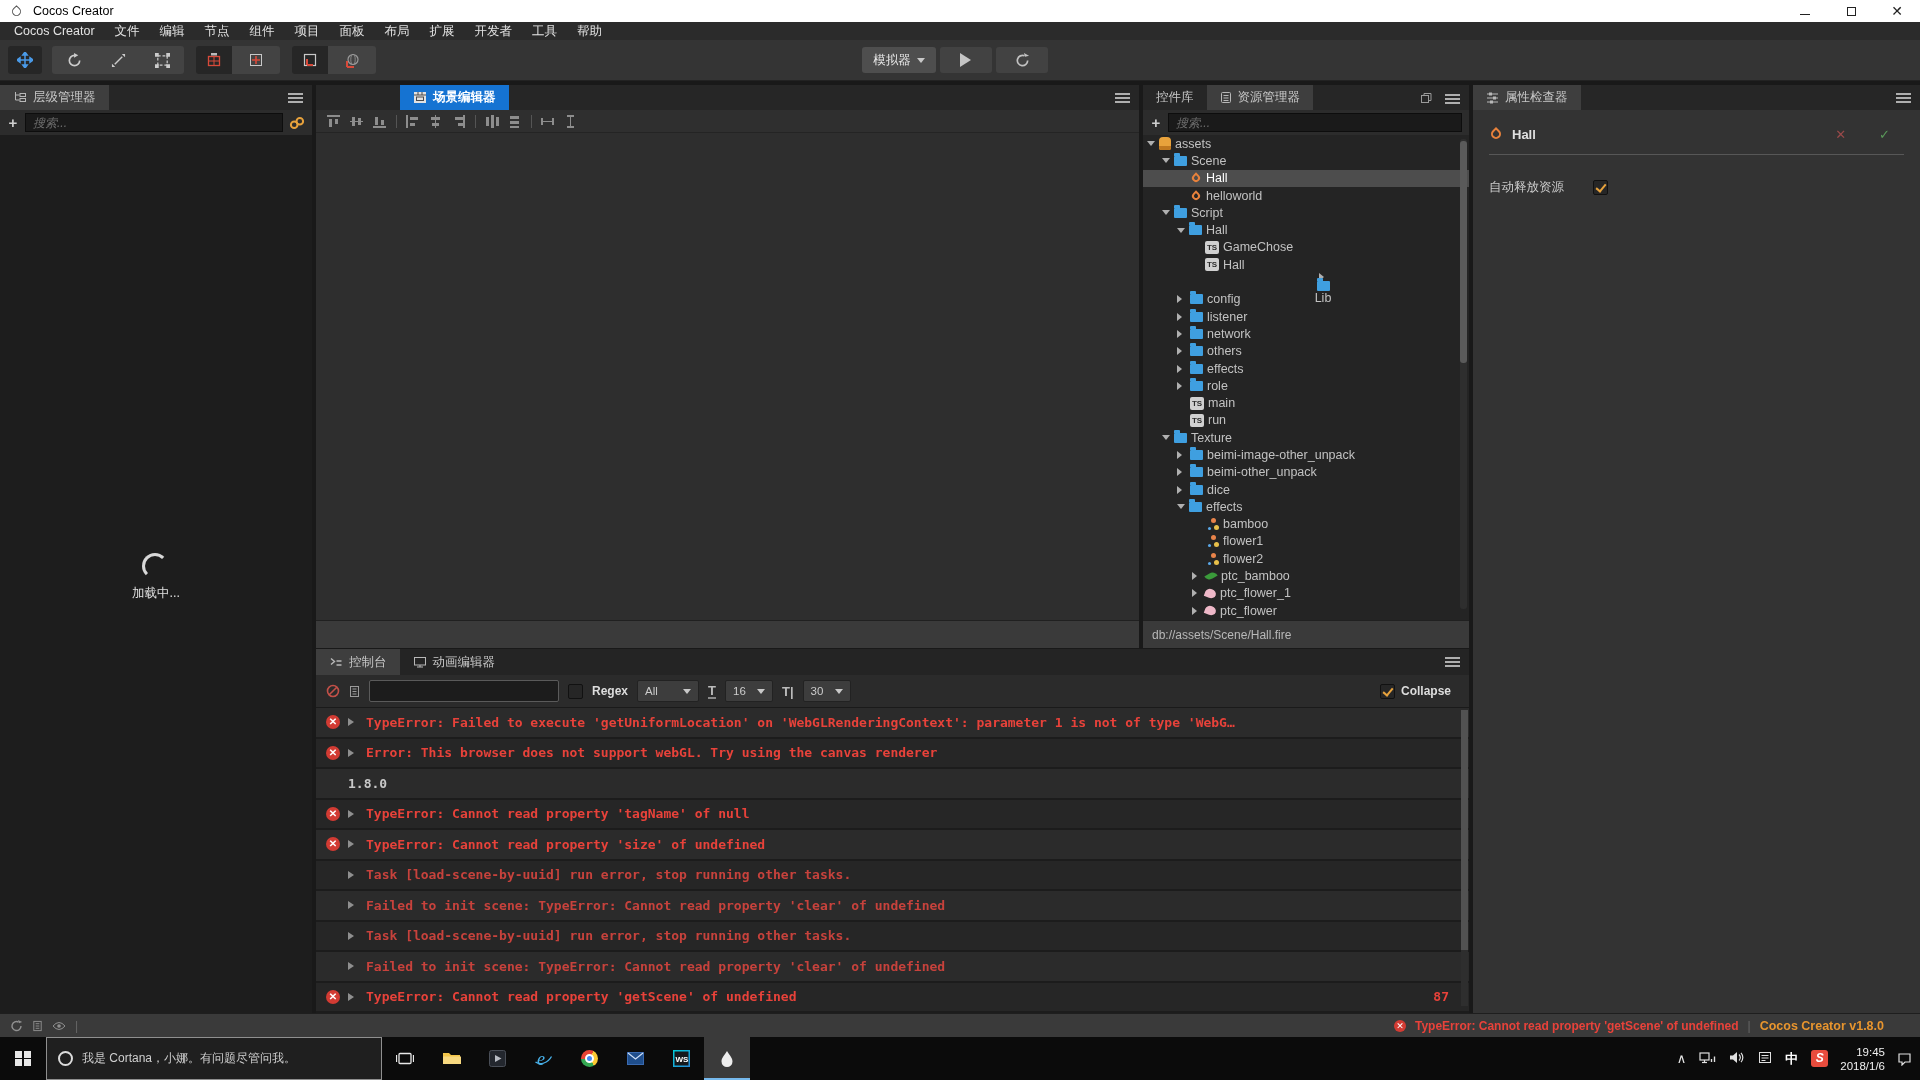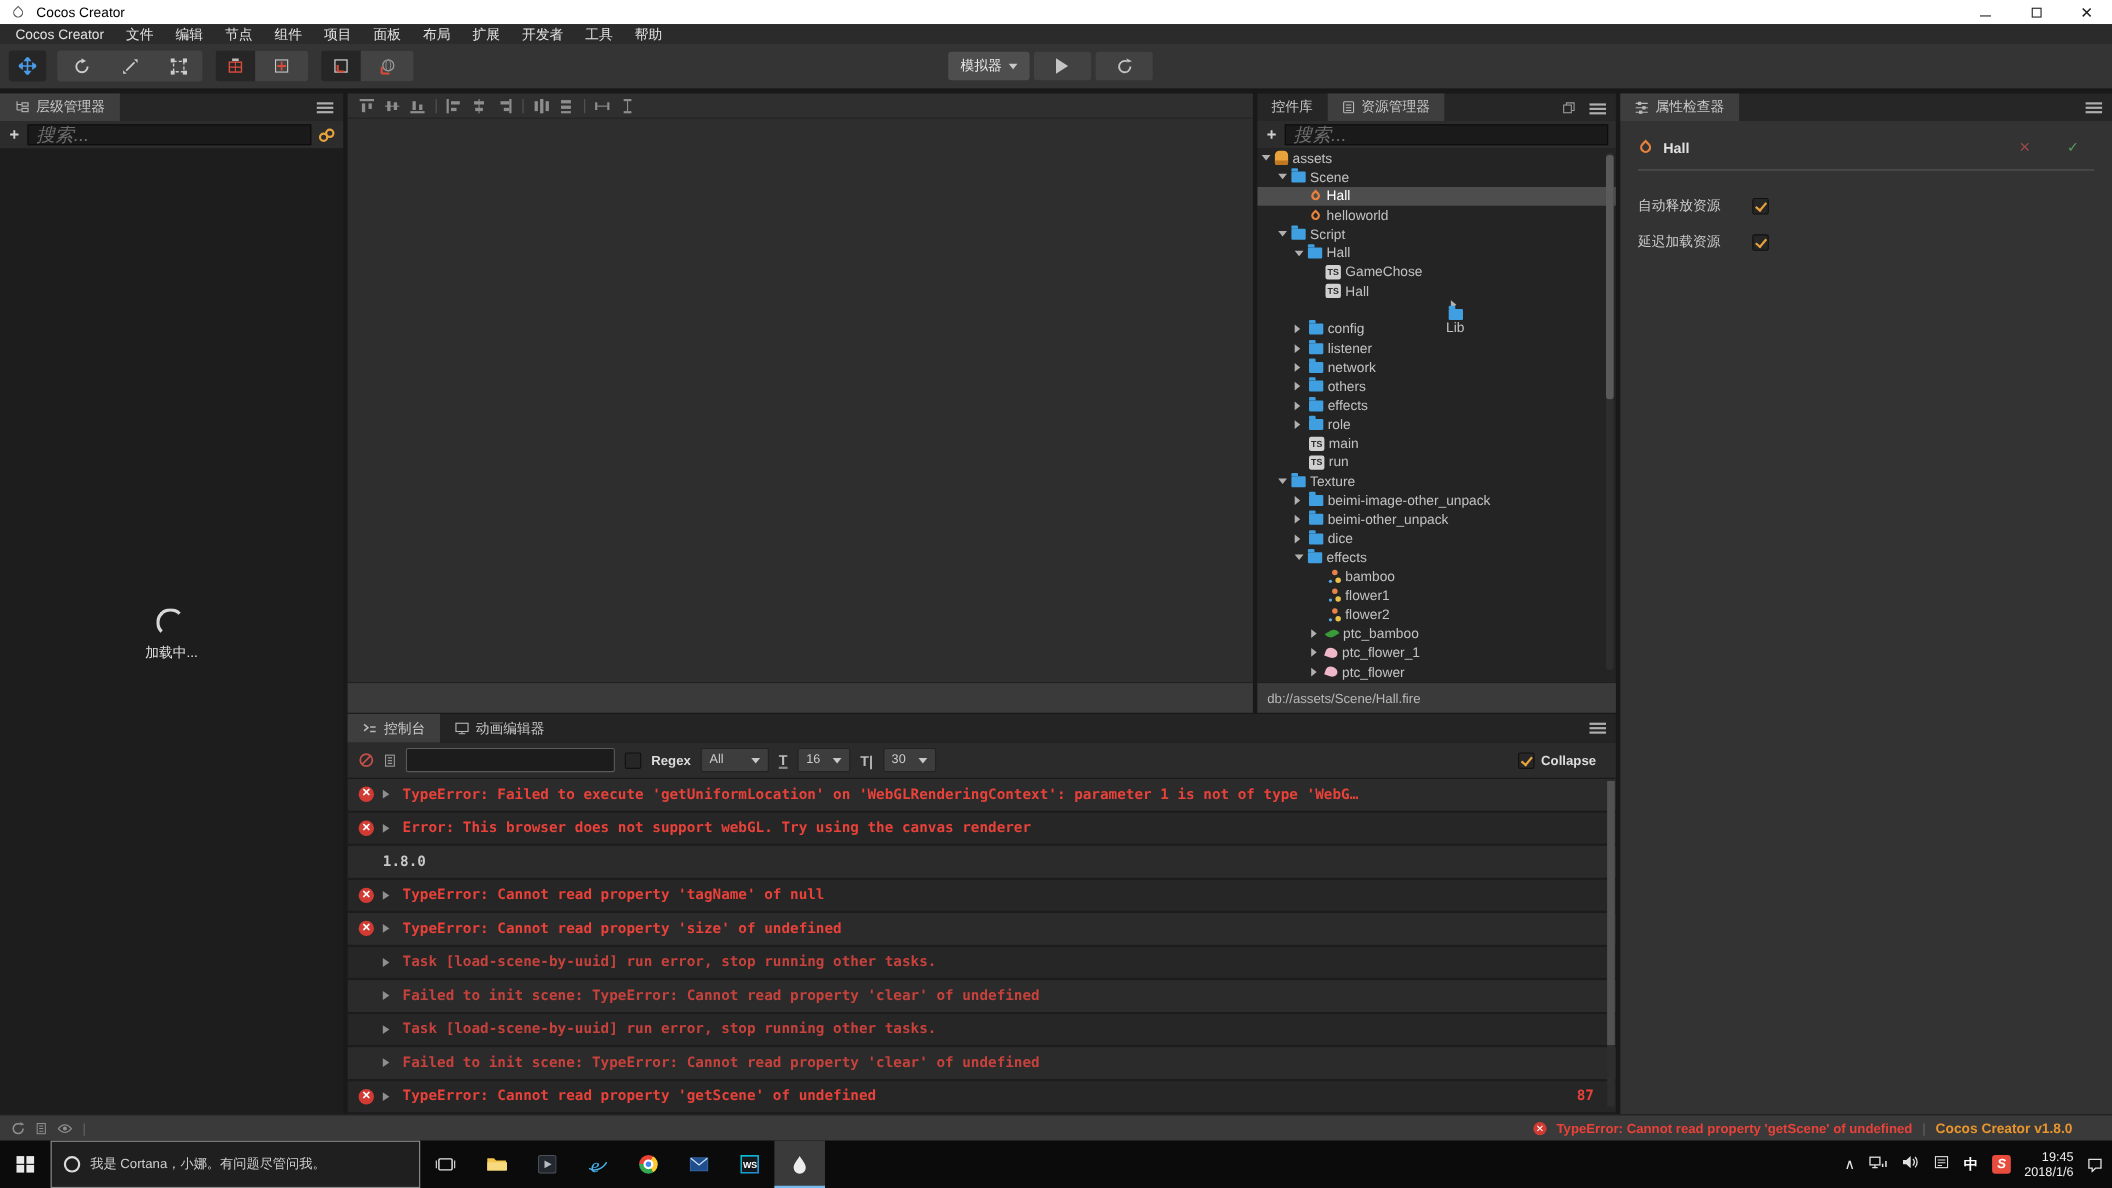--- a/index.html
+++ b/index.html
@@ -60,21 +60,21 @@
   .tab.active { background:#3e3e3e; }
   .tab-blue { background:#1573d2; color:#fff; font-weight:bold; margin-left:84px; }
   .hamb { position:relative; width:15px; height:11px; }
   .hamb::before { content:""; position:absolute; left:0; top:1px; width:15px; height:2px;
     background:#aeaeae; box-shadow:0 4px 0 #aeaeae, 0 8px 0 #aeaeae; }
   .bar-right { position:absolute; right:9px; top:7px; display:flex; gap:12px; align-items:center; }
   .searchrow { height:25px; background:#2c2c2c; display:flex; align-items:center; gap:6px;
     padding:0 7px; flex:none; }
   .plus { color:#cfcfcf; font-size:15px; font-weight:bold; width:12px; text-align:center; }
   input.search { flex:1; min-width:0; height:19px; background:#1a1a1a; border:1px solid #0d0d0d;
-    color:#bbb; font-size:17px; padding:0 7px; outline:none; }
+    color:#bbb; font-size:12px; padding:0 7px; outline:none; }
   input::placeholder { color:#6c6c6c; font-style:italic; }
 
   
   .hier { width:312px; flex:none; }
   .hier-body { flex:1; background:#1d1d1d; position:relative; }
   .spin { position:absolute; left:calc(50% - 14px); top:418px; width:26px; height:26px;
     border:3px solid transparent; border-left-color:#d8d8d8; border-top-color:#d8d8d8; border-radius:50%; }
   .loading-text { position:absolute; top:450px; width:100%; text-align:center; color:#e0e0e0; font-size:12.5px; }
 
   
@@ -335,20 +335,37 @@
       <div class="hier-body">
         <div class="spin"></div>
         <div class="loading-text">加载中...</div>
       </div>
     </div>
 
     <div class="centercol">
       <div class="toprow">
 
         <div class="panel scenepanel">
+          <div class="tabbar">
+            <div class="tab tab-blue">
+              <svg width="14" height="13" viewBox="0 0 14 13">
+                  <rect x="1" y="1" width="12" height="11" fill="#e2e2e2"></rect>
+                  <g stroke="#4a4a4a">
+                    <line x1="1" y1="4" x2="13" y2="4"></line>
+                    <line x1="5" y1="1" x2="5" y2="4"></line>
+                    <line x1="9" y1="1" x2="9" y2="4"></line>
+                    <rect x="3.5" y="6" width="7" height="3.5" fill="none"></rect>
+                  </g>
+                </svg>
+              <span>场景编辑器</span>
+            </div>
+            <div class="bar-right">
+                <span class="hamb"></span>
+              </div>
+          </div>
           <div class="scene-tools" id="align-icons">
               <div class="alico">
                 <i style="left: 0px; top: 0px; width: 13px; height: 2px;"></i>
                 <i style="left: 2px; top: 4px; width: 3px; height: 8px;"></i>
                 <i style="left: 8px; top: 4px; width: 3px; height: 5px;"></i>
               </div>
               <div class="alico">
                 <i style="left: 0px; top: 6px; width: 13px; height: 1px;"></i>
                 <i style="left: 2px; top: 2px; width: 3px; height: 9px;"></i>
                 <i style="left: 8px; top: 3px; width: 3px; height: 7px;"></i>
@@ -721,24 +738,20 @@
       <div class="insp-body">
         <div class="insp-head">
           <span class="fire-ic" style="width:10px;height:10px"></span>
           <span class="insp-name">Hall</span>
           <span class="insp-x">✕</span>
           <span class="insp-ck">✓</span>
         </div>
         <div class="insp-div"></div>
         <div class="prow">
           <span class="plabel">自动释放资源</span>
-          <span class="cb on"></span>
-        </div>
-        <div class="prow">
-          <span class="plabel">延迟加载资源</span>
           <span class="cb on"></span>
         </div>
       </div>
     </div>
   </div>
 
   <div class="statusbar">
     <svg width="13" height="12" viewBox="0 0 13 12">
         <path d="M11 6A4.5 4.5 0 1 1 8.5 2" fill="none" stroke="#909090" stroke-width="1.4"></path>
         <path d="M8 0l1 3.2L12.2 2z" fill="#909090"></path>

